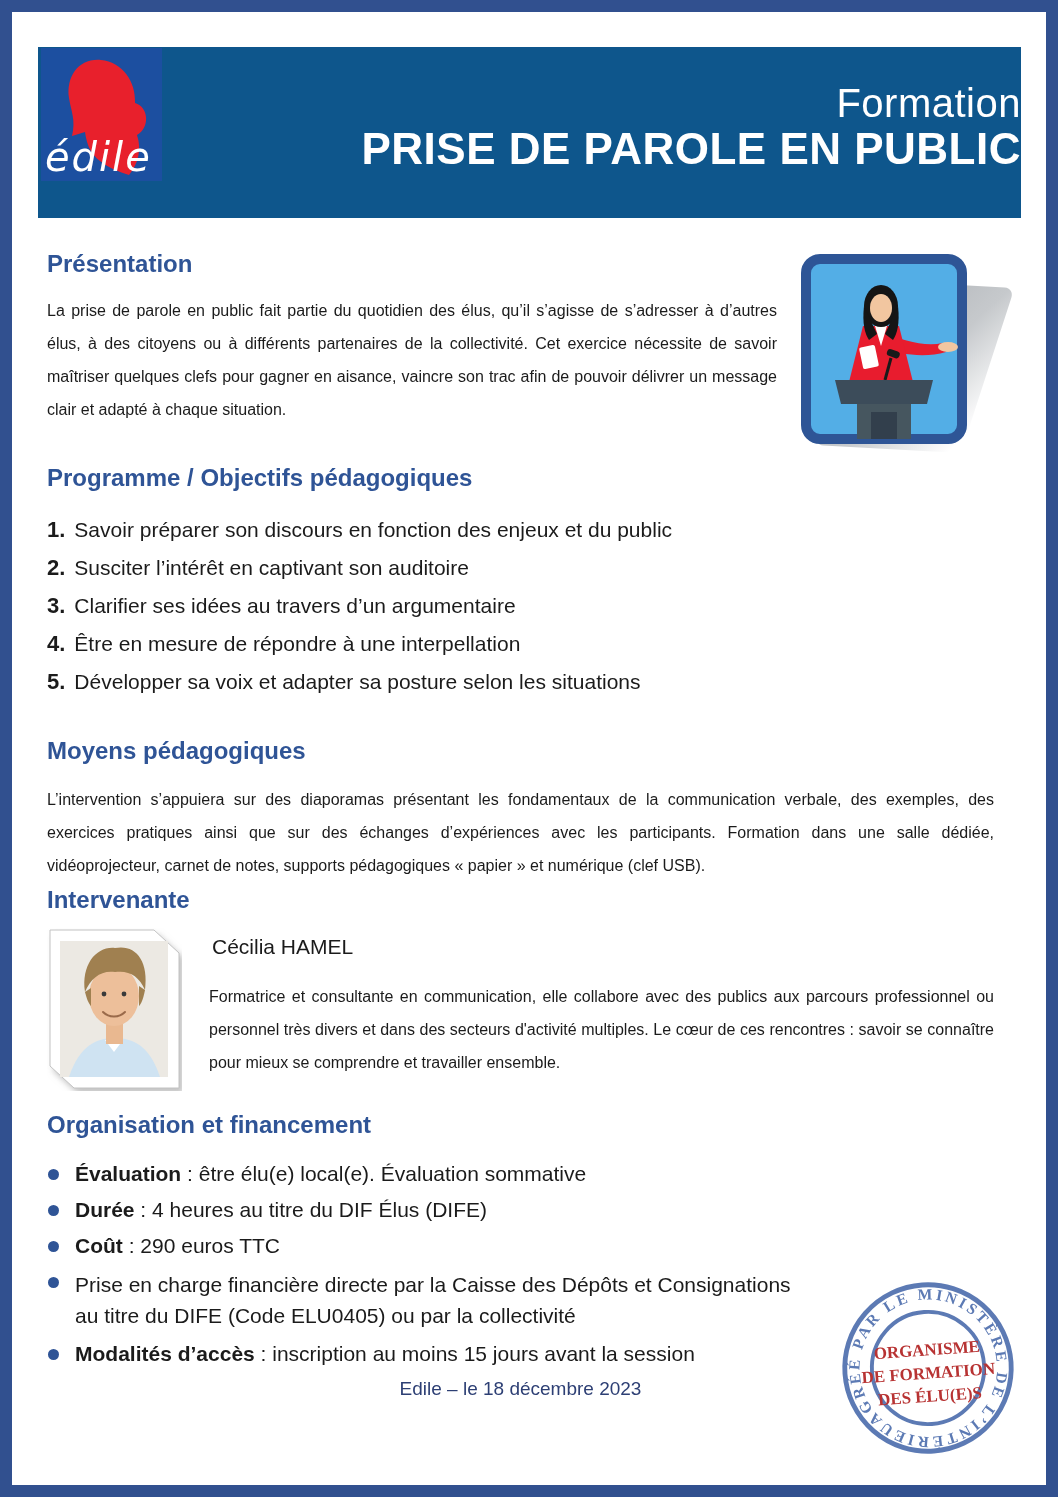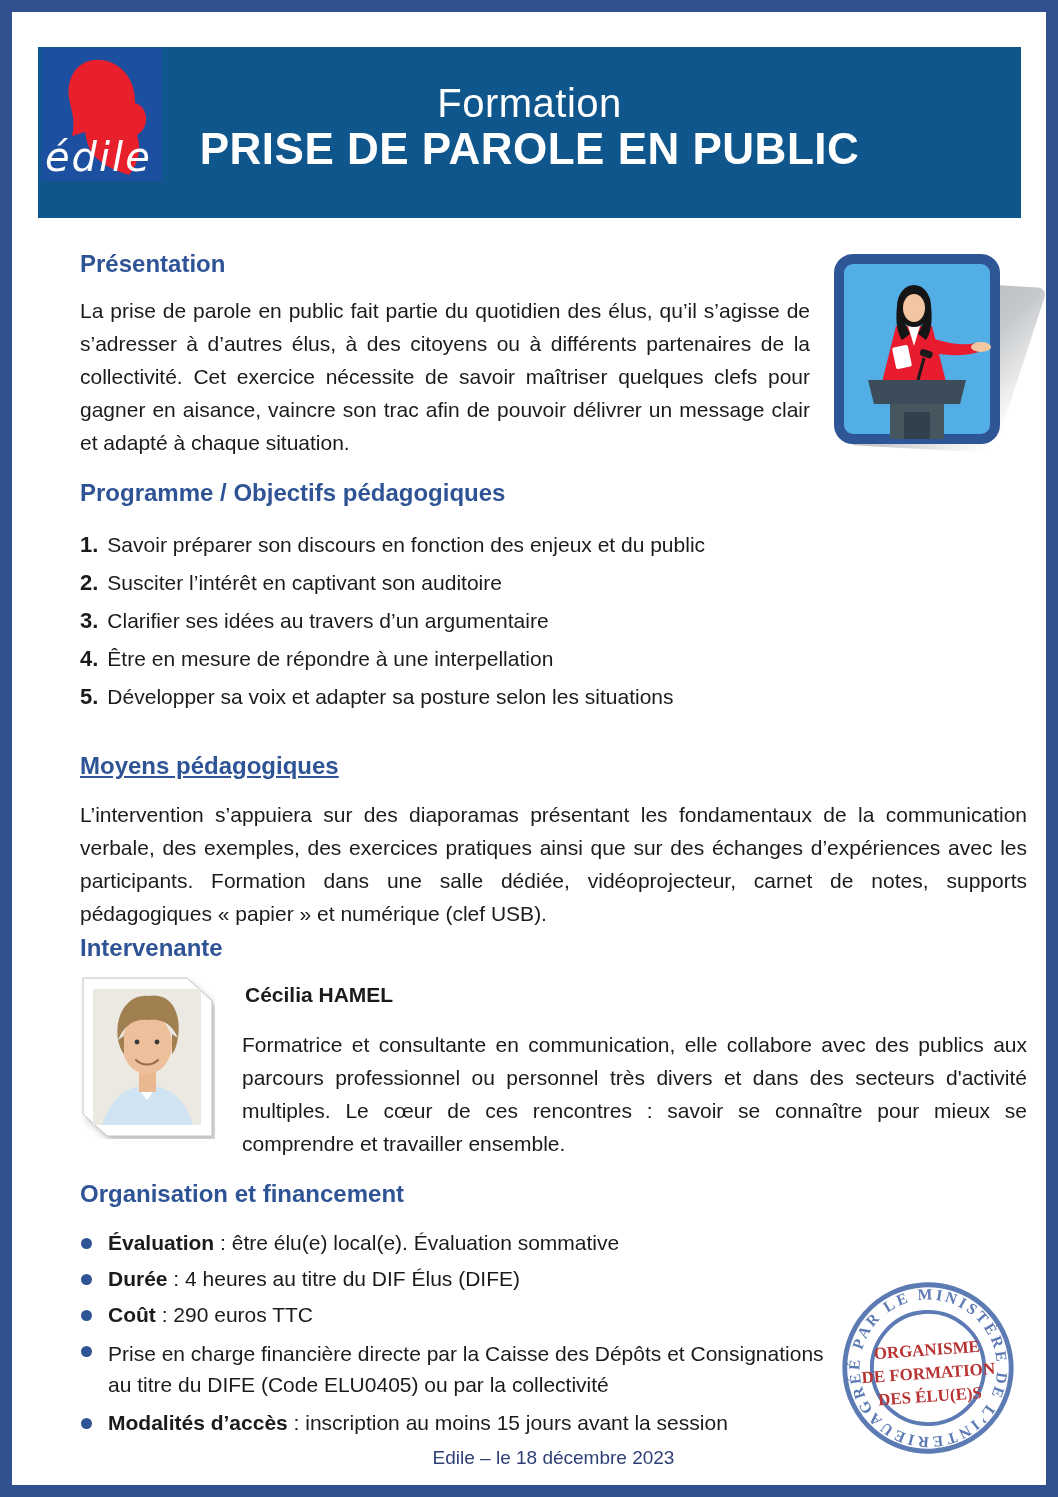--- a/index.html
+++ b/index.html
@@ -18,40 +18,40 @@
     position:absolute; left:26px; top:35px;
     width:983px; height:171px;
     background:#0e568c;
   }
   .logo {
     position:absolute; left:3px; top:1px;
     width:121px; height:133px;
   }
   .titles {
     position:absolute; left:0; right:0; top:33px;
-    text-align:center; color:#ffffff;
+    text-align:right; color:#ffffff;
   }
   .title-1 { font-size:40px; font-weight:400; line-height:46px; letter-spacing:.5px; }
   .title-2 { font-size:44px; font-weight:700; line-height:40px; margin-top:3px; letter-spacing:.5px; }
 
   
   .content {
-    position:absolute; left:68px; top:206px; width:947px;
+    position:absolute; left:35px; top:206px; width:947px;
   }
   h2.sec {
     color:#2f5496; font-size:24px; font-weight:700; line-height:28px;
   }
   .h-presentation { margin-top:32px; }
   .h-programme   { margin-top:20px; }
-  .h-moyens      { margin-top:42px;text-decoration:underline; }
+  .h-moyens      { margin-top:42px; }
   .h-intervenante{ margin-top:4px;  }
   .h-organisation{ margin-top:20px; }
 
   p.body {
-    font-size:21px; line-height:33px; text-align:justify; color:#1b1b1b;
+    font-size:16px; line-height:33px; text-align:justify; color:#1b1b1b;
   }
   .pres-row { display:flex; margin-top:16px; }
   .pres-row p { width:730px; flex:0 0 auto; }
 
   
   .speaker-fig {
     position:relative; width:166px; height:190px;
     margin-left:24px; margin-top:-40px; flex:0 0 auto;
   }
   .speaker-shadow {
@@ -66,21 +66,21 @@
   .prog-list { list-style:none; margin-top:24px; }
   .prog-list li { font-size:21px; line-height:27px; margin-bottom:11px; }
   .prog-num { font-weight:700; font-size:22px; margin-right:9px; }
 
   .moyens-body { margin-top:18px; line-height:34px; }
 
   
   .interv-row { display:flex; margin-top:14px; }
   .portrait-fig { width:135px; height:163px; flex:0 0 auto; }
   .interv-text { margin-left:27px; width:785px; padding-top:6px; }
-  .interv-name { font-size:21px; font-weight:700; line-height:26px; padding-left:3px; }
+  .interv-name { font-size:21px; font-weight:400; line-height:26px; padding-left:3px; }
   .interv-bio  { margin-top:20px; line-height:35px; }
 
   
   .org-list { list-style:none; margin-top:22px; max-width:760px; }
   .org-list li {
     position:relative; font-size:21px; line-height:26px;
     margin-bottom:10px; padding-left:28px;
   }
   .org-list li .dot {
     position:absolute; left:1px; top:8px;

